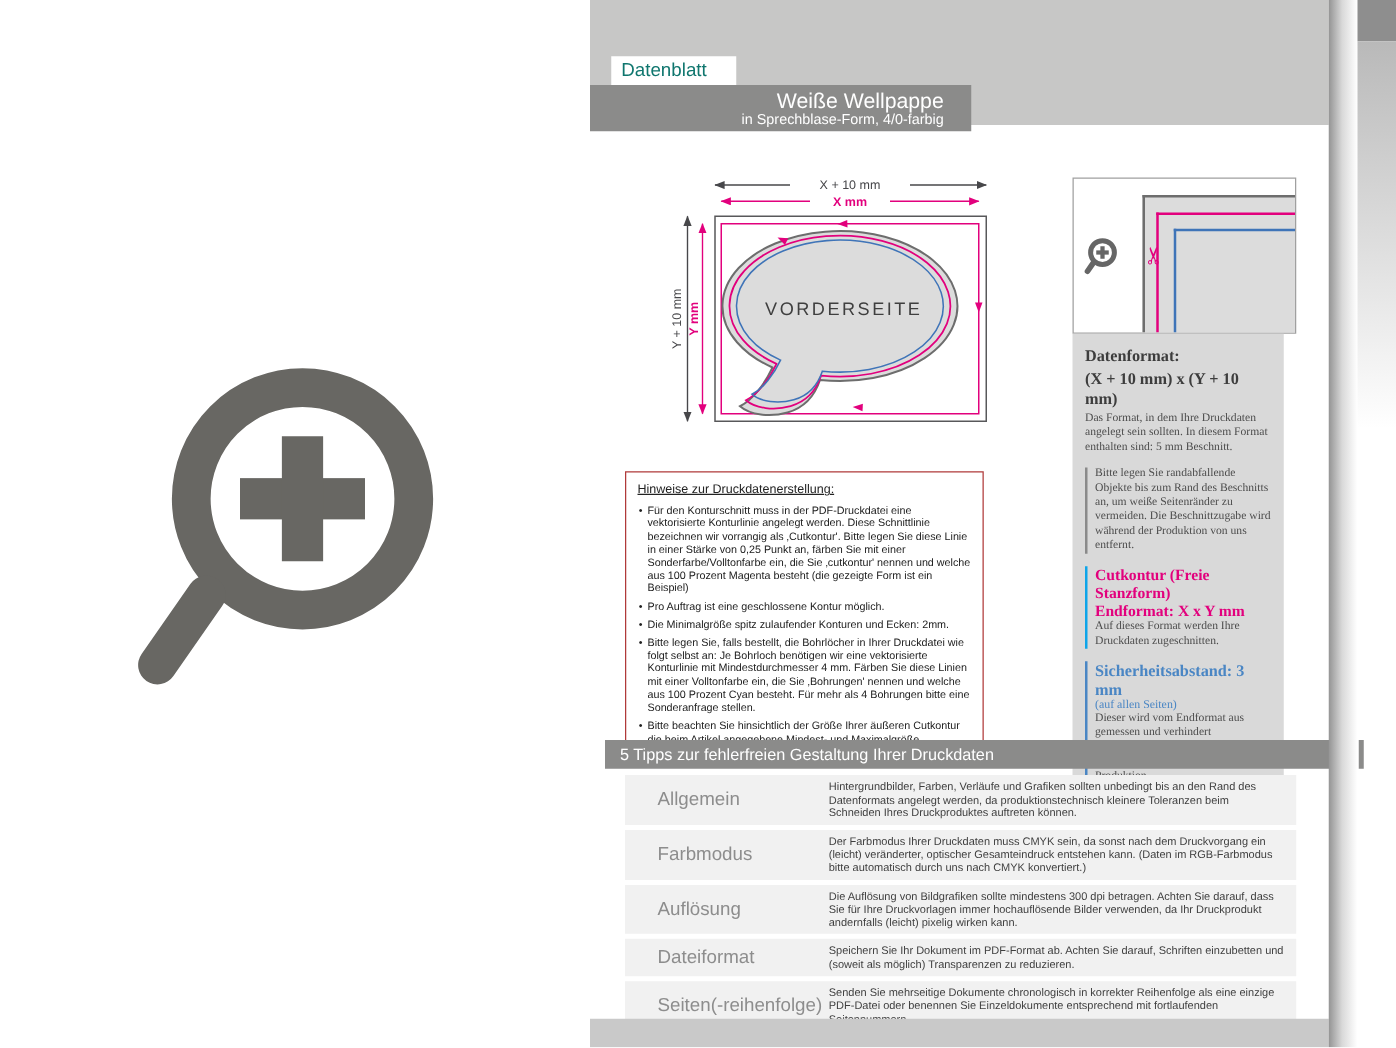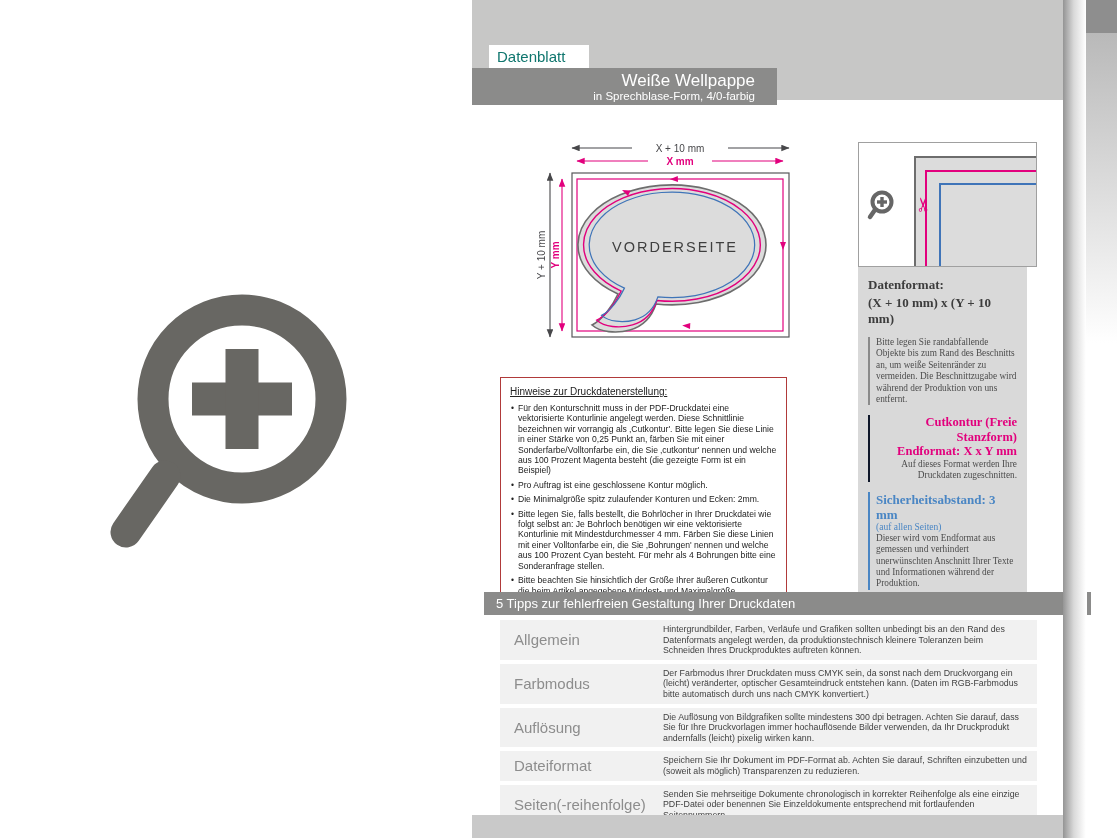--- a/index.html
+++ b/index.html
@@ -38,42 +38,42 @@
       transform:rotate(-90deg);line-height:1;}
 
   
   .graypanel{left:858px;top:267px;width:169px;background:#d9d9d9;
       padding:10px 10px 12px 10px;box-sizing:border-box;color:#4d4d4d;font-family:Liberation Serif, serif;}
   .gp-h1{font-size:13px;font-weight:bold;color:#3d3d3d;margin:0 0 2px 0;}
   .gp-formula{font-size:13px;font-weight:bold;color:#3d3d3d;margin:0 0 3px 0;}
   .gp-body{font-size:9.3px;line-height:11.4px;margin:0;}
   .gp-block{margin-top:10px;padding-left:6px;}
   .b-gray{border-left:2px solid #8a8a8a;}
-  .b-mag{border-left:2px solid #0f172a;text-align:right;}
+  .b-mag{border-left:2px solid #0ea5e9;}
   .b-blue{border-left:2px solid #4a86c4;}
   .gp-h-mag{font-size:12.5px;font-weight:bold;color:#e2007d;margin:0;line-height:14.5px;}
   .gp-h-blue{font-size:13px;font-weight:bold;color:#4a86c4;margin:0;line-height:15px;}
   .gp-sub-blue{font-size:9.5px;color:#4a86c4;margin:0 0 1px 0;}
 
   
   .hinweise{left:500px;top:377px;width:287px;border:1px solid #b03a3a;
       padding:8px 9px 9px 9px;box-sizing:border-box;background:#ffffff;}
   .hw-title{font-size:10px;color:#222222;margin:0 0 6px 0;text-decoration:underline;}
   .hinweise ul{margin:0;padding:0;list-style:none;}
   .hinweise li{font-size:8.6px;line-height:10.4px;color:#222222;
       padding-left:8px;position:relative;margin-bottom:4px;}
   .hinweise li:before{content:"•";position:absolute;left:1px;top:0;}
 
   
   .tipsbar{left:484px;top:592px;width:607px;height:23px;background:#8b8b8a;color:#ffffff;
       font-size:13px;line-height:23px;padding-left:12px;box-sizing:border-box;}
   .tipsrows{left:500px;top:620px;width:537px;}
   .tiprow{display:flex;background:#f1f1f1;margin-bottom:4px;}
   .tiplabel{width:163px;flex:0 0 163px;font-size:15px;color:#8d8d8d;
-      display:flex;align-items:center;padding-left:14px;box-sizing:border-box;}
+      display:flex;align-items:center;padding-left:26px;box-sizing:border-box;}
   .tiptext{flex:1;font-size:8.8px;line-height:10.6px;color:#3f3f3f;
       padding:4px 10px 4px 0;}
 
   .footerbar{left:472px;top:815px;width:591px;height:23px;background:#c9c9c9;}
 
   
   .shadow{left:1063px;top:0;width:24px;height:838px;
       background:linear-gradient(to right,#949494,#d9d9d9 45%,#ffffff 95%);}
   .cornerdark{left:1086px;top:0;width:31px;height:33px;background:#8e8e8e;}
   .cornerlight{left:1086px;top:33px;width:31px;height:310px;
@@ -160,20 +160,21 @@
     <div class="mline-v"></div>
     <div class="mline-h"></div>
     <div class="bline-v"></div>
     <div class="bline-h"></div>
     <div class="scissors">✂</div>
   </div>
 
   <div class="abs graypanel">
     <p class="gp-h1">Datenformat:</p>
     <p class="gp-formula">(X + 10 mm) x (Y + 10 mm)</p>
+    <p class="gp-body">Das Format, in dem Ihre Druckdaten angelegt sein sollten. In diesem Format enthalten sind: 5 mm Beschnitt.</p>
 
     <div class="gp-block b-gray">
       <p class="gp-body">Bitte legen Sie randabfallende Objekte bis zum Rand des Beschnitts an, um weiße Seitenränder zu vermeiden. Die Beschnittzugabe wird während der Produktion von uns entfernt.</p>
     </div>
 
     <div class="gp-block b-mag">
       <p class="gp-h-mag">Cutkontur (Freie Stanzform)</p>
       <p class="gp-h-mag">Endformat: X x Y mm</p>
       <p class="gp-body">Auf dieses Format werden Ihre Druckdaten zugeschnitten.</p>
     </div>

